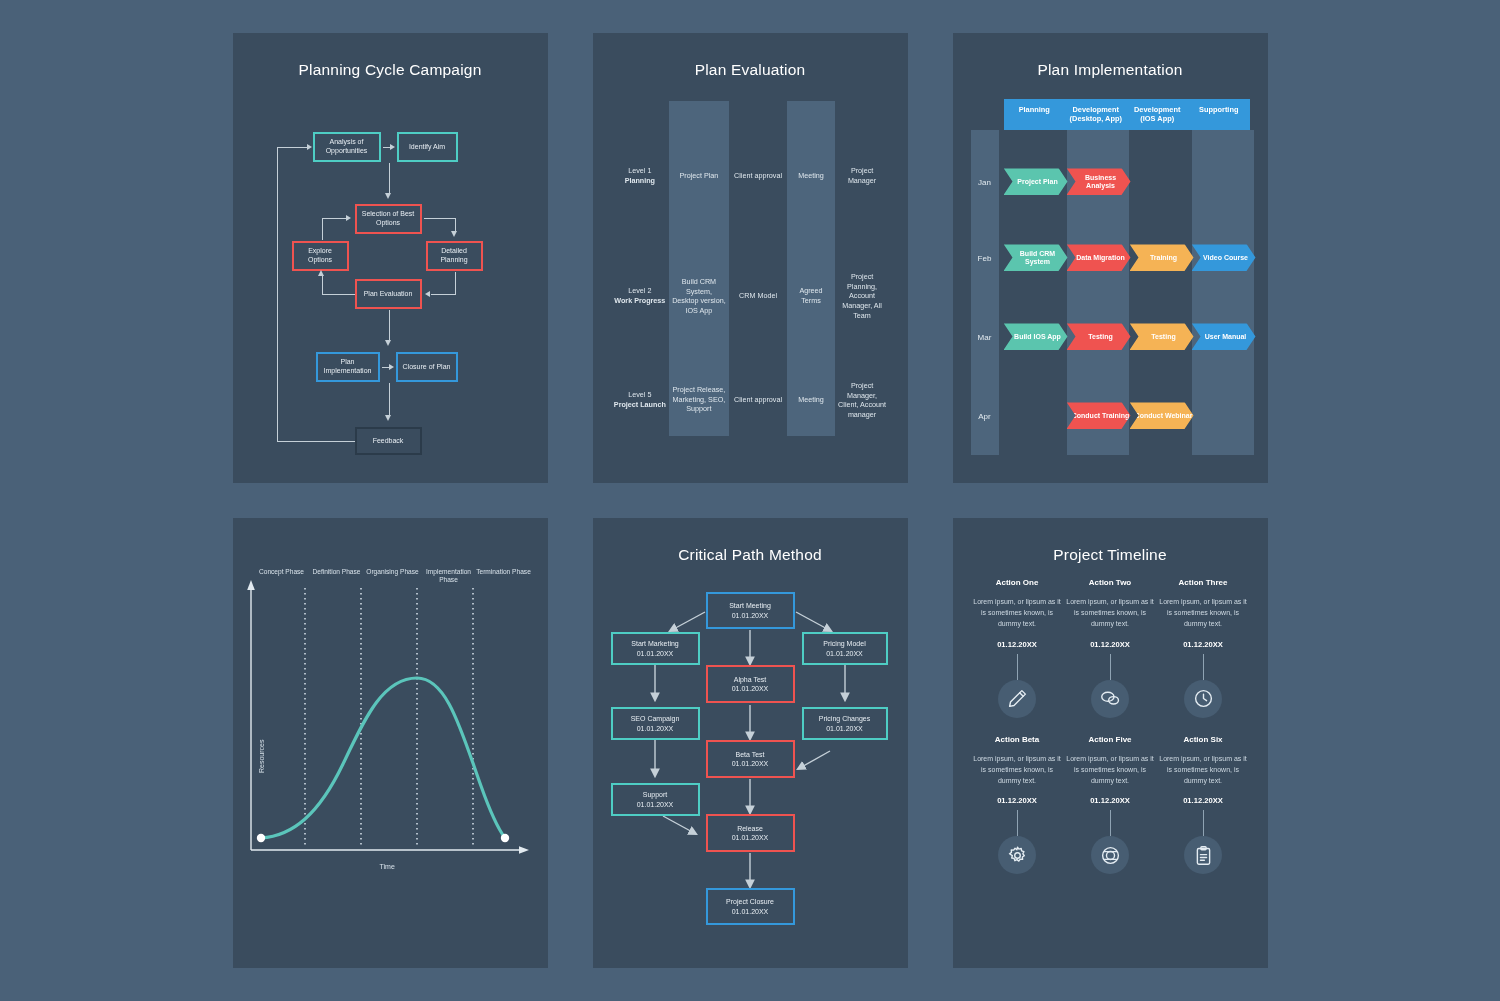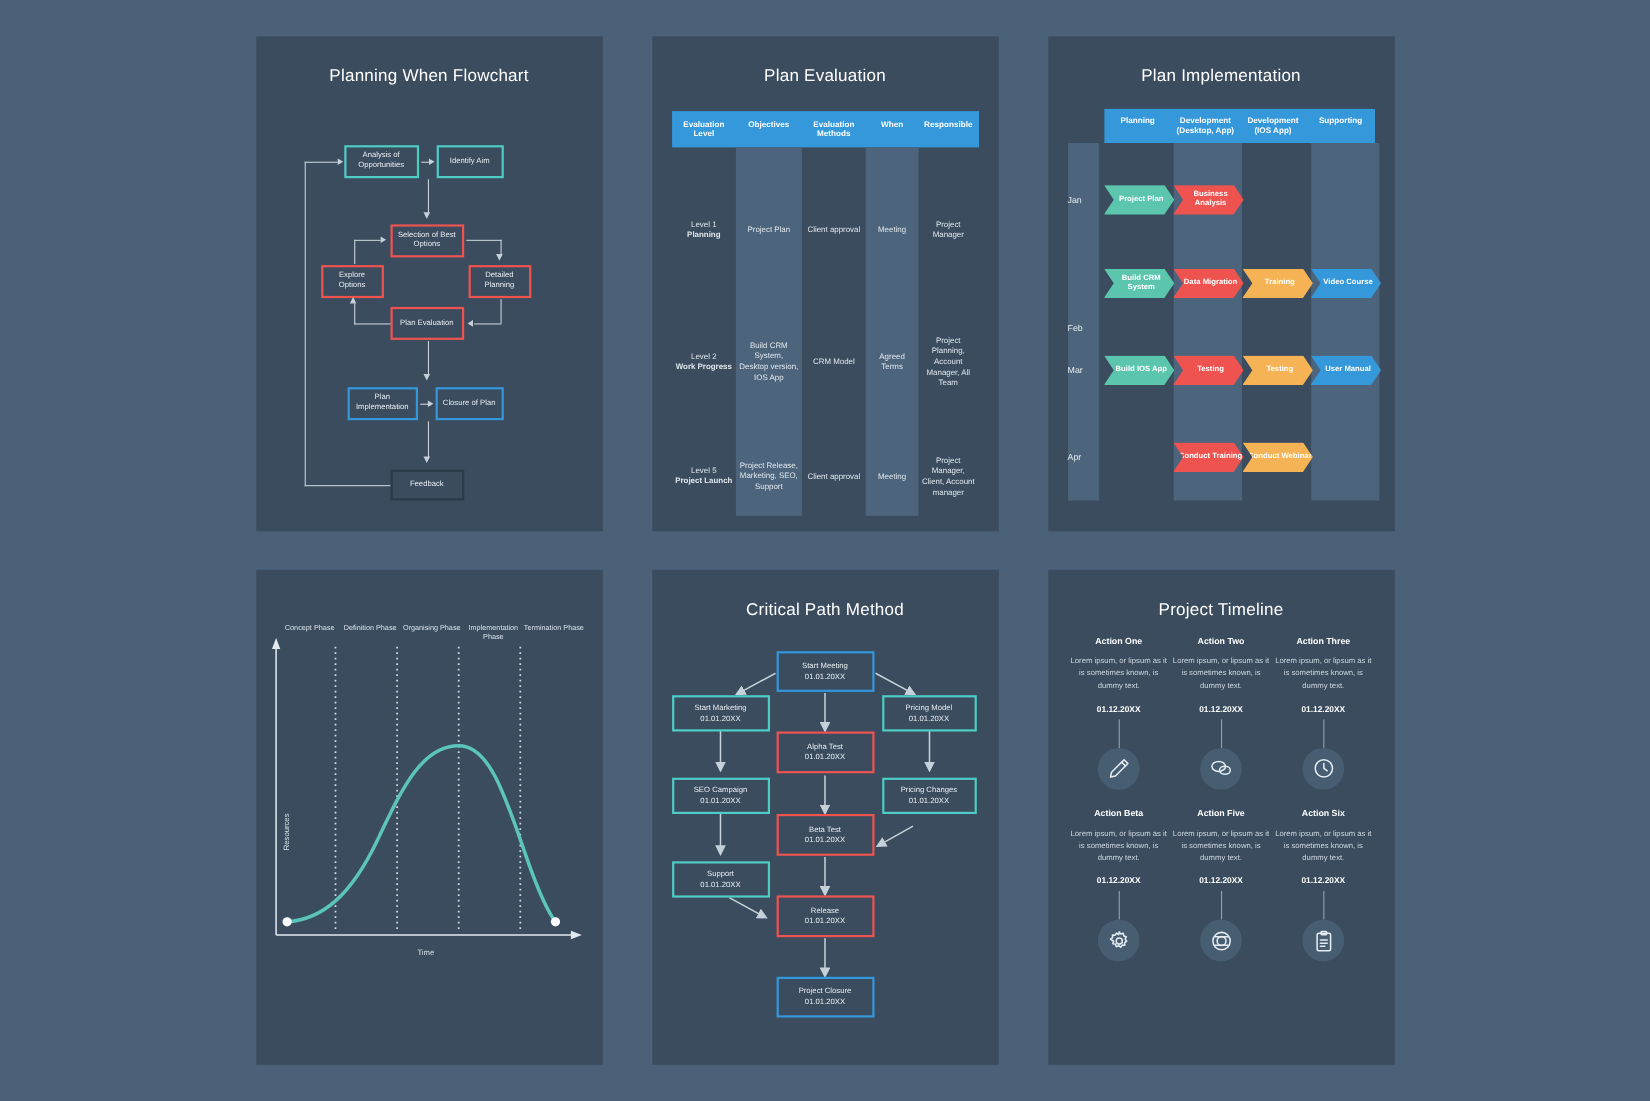--- a/index.html
+++ b/index.html
@@ -91,21 +91,21 @@
   .gt-body { position: relative; height: 325px; }
   .gt-monthcol {
     position: absolute; left: 0; top: 0; width: 28px; height: 100%;
     background: #4d657c;
   }
   .gt-colstripe {
     position: absolute; top: 0; height: 100%; width: 62.5px; background: #4d657c;
   }
   .gt-month {
     position: absolute; left: 0; width: 28px;
-    color: #e4ebf0; font-size: 8px; 
+    color: #e4ebf0; font-size: 8px; text-align: center;
     transform: translateY(-50%);
   }
   .bar {
     position: absolute; height: 27px;
     display: flex; align-items: center; justify-content: center;
     color: #fff; font-size: 7px; font-weight: bold; line-height: 1.2;
     text-align: center; transform: translateY(-50%);
     clip-path: polygon(0 0, calc(100% - 9px) 0, 100% 50%, calc(100% - 9px) 100%, 0 100%, 9px 50%);
     padding-left: 4px;
   }
@@ -146,21 +146,21 @@
     background: #475d72; margin: 0 auto;
     display: flex; align-items: center; justify-content: center;
   }
 </style>
 </head>
 <body>
 
 <div class="board">
 
   <div class="panel">
-    <div class="panel-title">Planning When Flowchart</div>
+    <div class="panel-title">Planning Cycle Campaign</div>
     <div class="fc">
 
       <div class="node teal" style="left:80px; top:53px; width:68px; height:30px;">
         <span>Analysis of Opportunities</span>
       </div>
       <div class="node teal" style="left:164px; top:53px; width:61px; height:30px;">
         <span>Identify Aim</span>
       </div>
       <div class="node red" style="left:122px; top:125px; width:67px; height:30px;">
         <span>Selection of Best Options</span>
@@ -219,27 +219,20 @@
       <div class="arw arw-d" style="left:152.5px; top:336px;"></div>
 
       <div class="ln lnh" style="left:44px; top:362px; width:78px;"></div>
       <div class="ln lnv" style="left:44px; top:68px; height:295px;"></div>
     </div>
   </div>
 
   <div class="panel">
     <div class="panel-title">Plan Evaluation</div>
     <div class="tbl">
-      <div class="tbl-head">
-        <div class="c1">Evaluation Level</div>
-        <div class="c2">Objectives</div>
-        <div class="c3">Evaluation Methods</div>
-        <div class="c4">When</div>
-        <div class="c5">Responsible</div>
-      </div>
       <div class="tbl-body">
 
         <div class="tcol c1">
           <div class="tcell" style="top:75px">
             <span>Level 1</span>
             <b>Planning</b>
           </div>
           <div class="tcell" style="top:195px">
             <span>Level 2</span>
             <b>Work Progress</b>
@@ -286,21 +279,21 @@
         <div>Development (Desktop, App)</div>
         <div>Development (IOS App)</div>
         <div>Supporting</div>
       </div>
       <div class="gt-body">
         <div class="gt-monthcol"></div>
         <div class="gt-colstripe" style="left:96px;"></div>
         <div class="gt-colstripe" style="left:221px;"></div>
 
         <div class="gt-month" style="top:52px;">Jan</div>
-        <div class="gt-month" style="top:128px;margin-top:40px;">Feb</div>
+        <div class="gt-month" style="top:128px;">Feb</div>
         <div class="gt-month" style="top:207px;">Mar</div>
         <div class="gt-month" style="top:286px;">Apr</div>
 
         <div class="bar" style="left:33px;  top:52px;  width:64px; background:#5bc5ae;">
             <span>Project Plan</span>
           </div>
         <div class="bar" style="left:96px;  top:52px;  width:64px; background:#ef5350;">
             <span>Business Analysis</span>
           </div>
 

